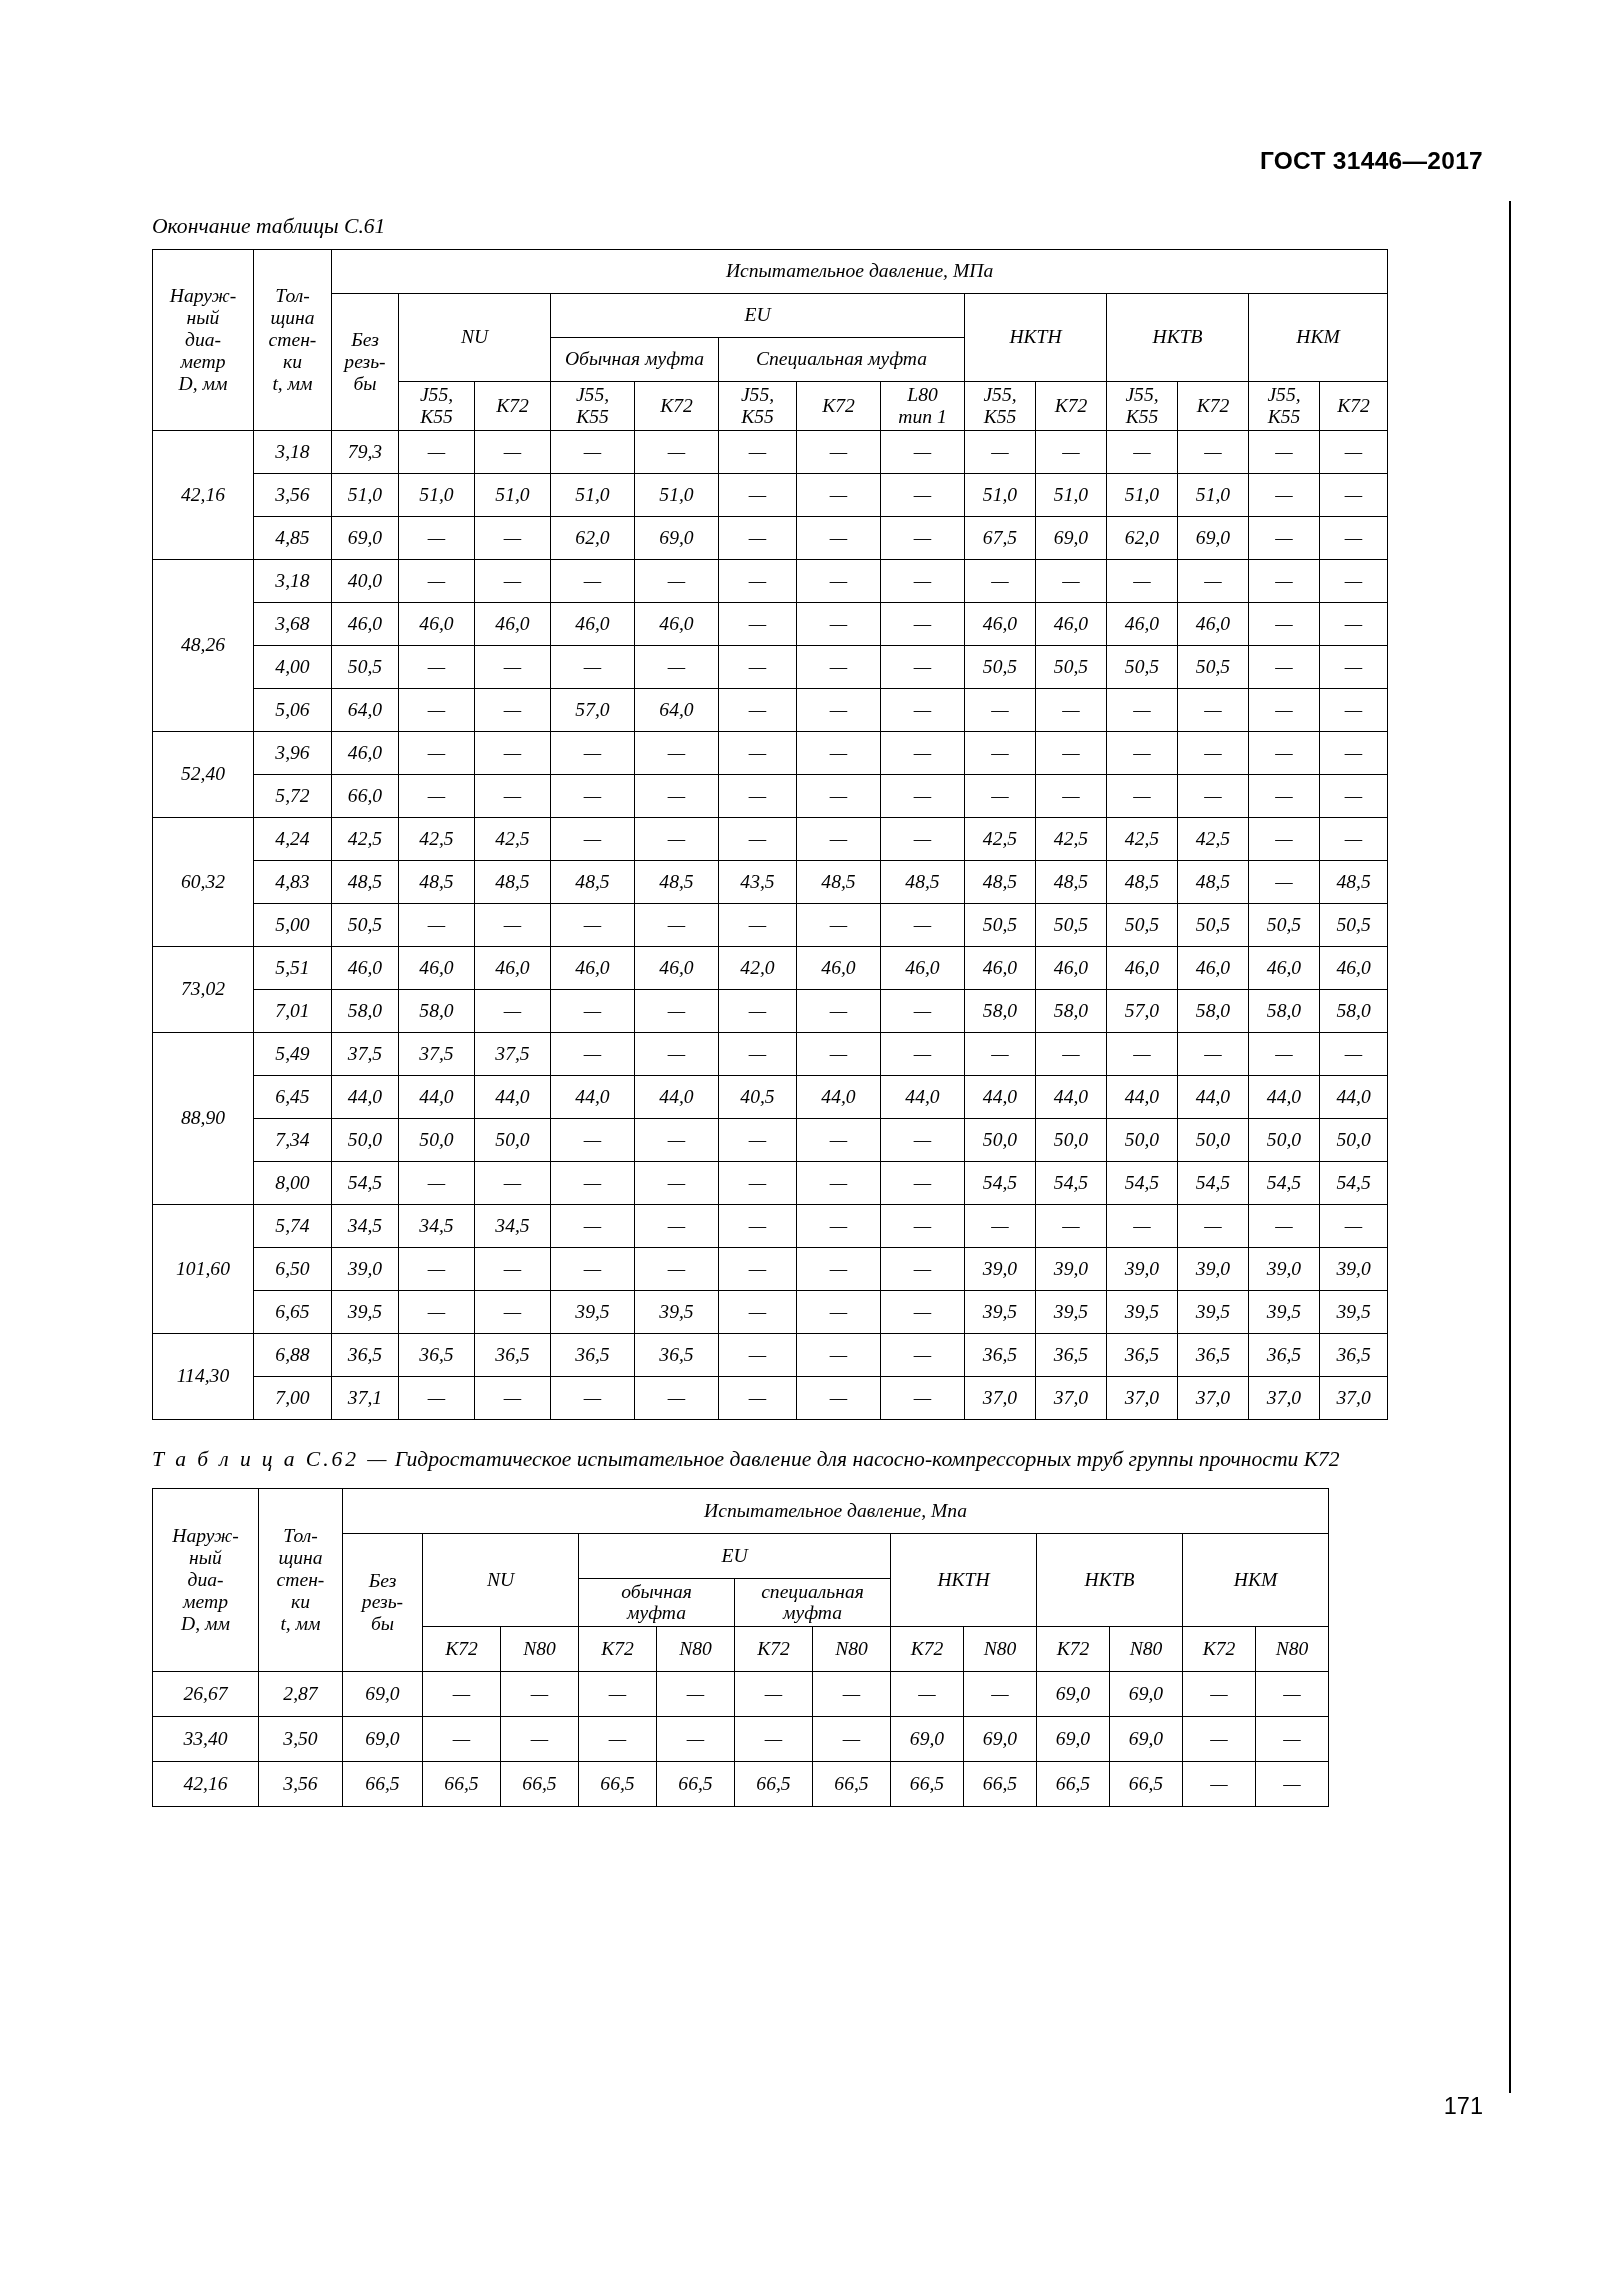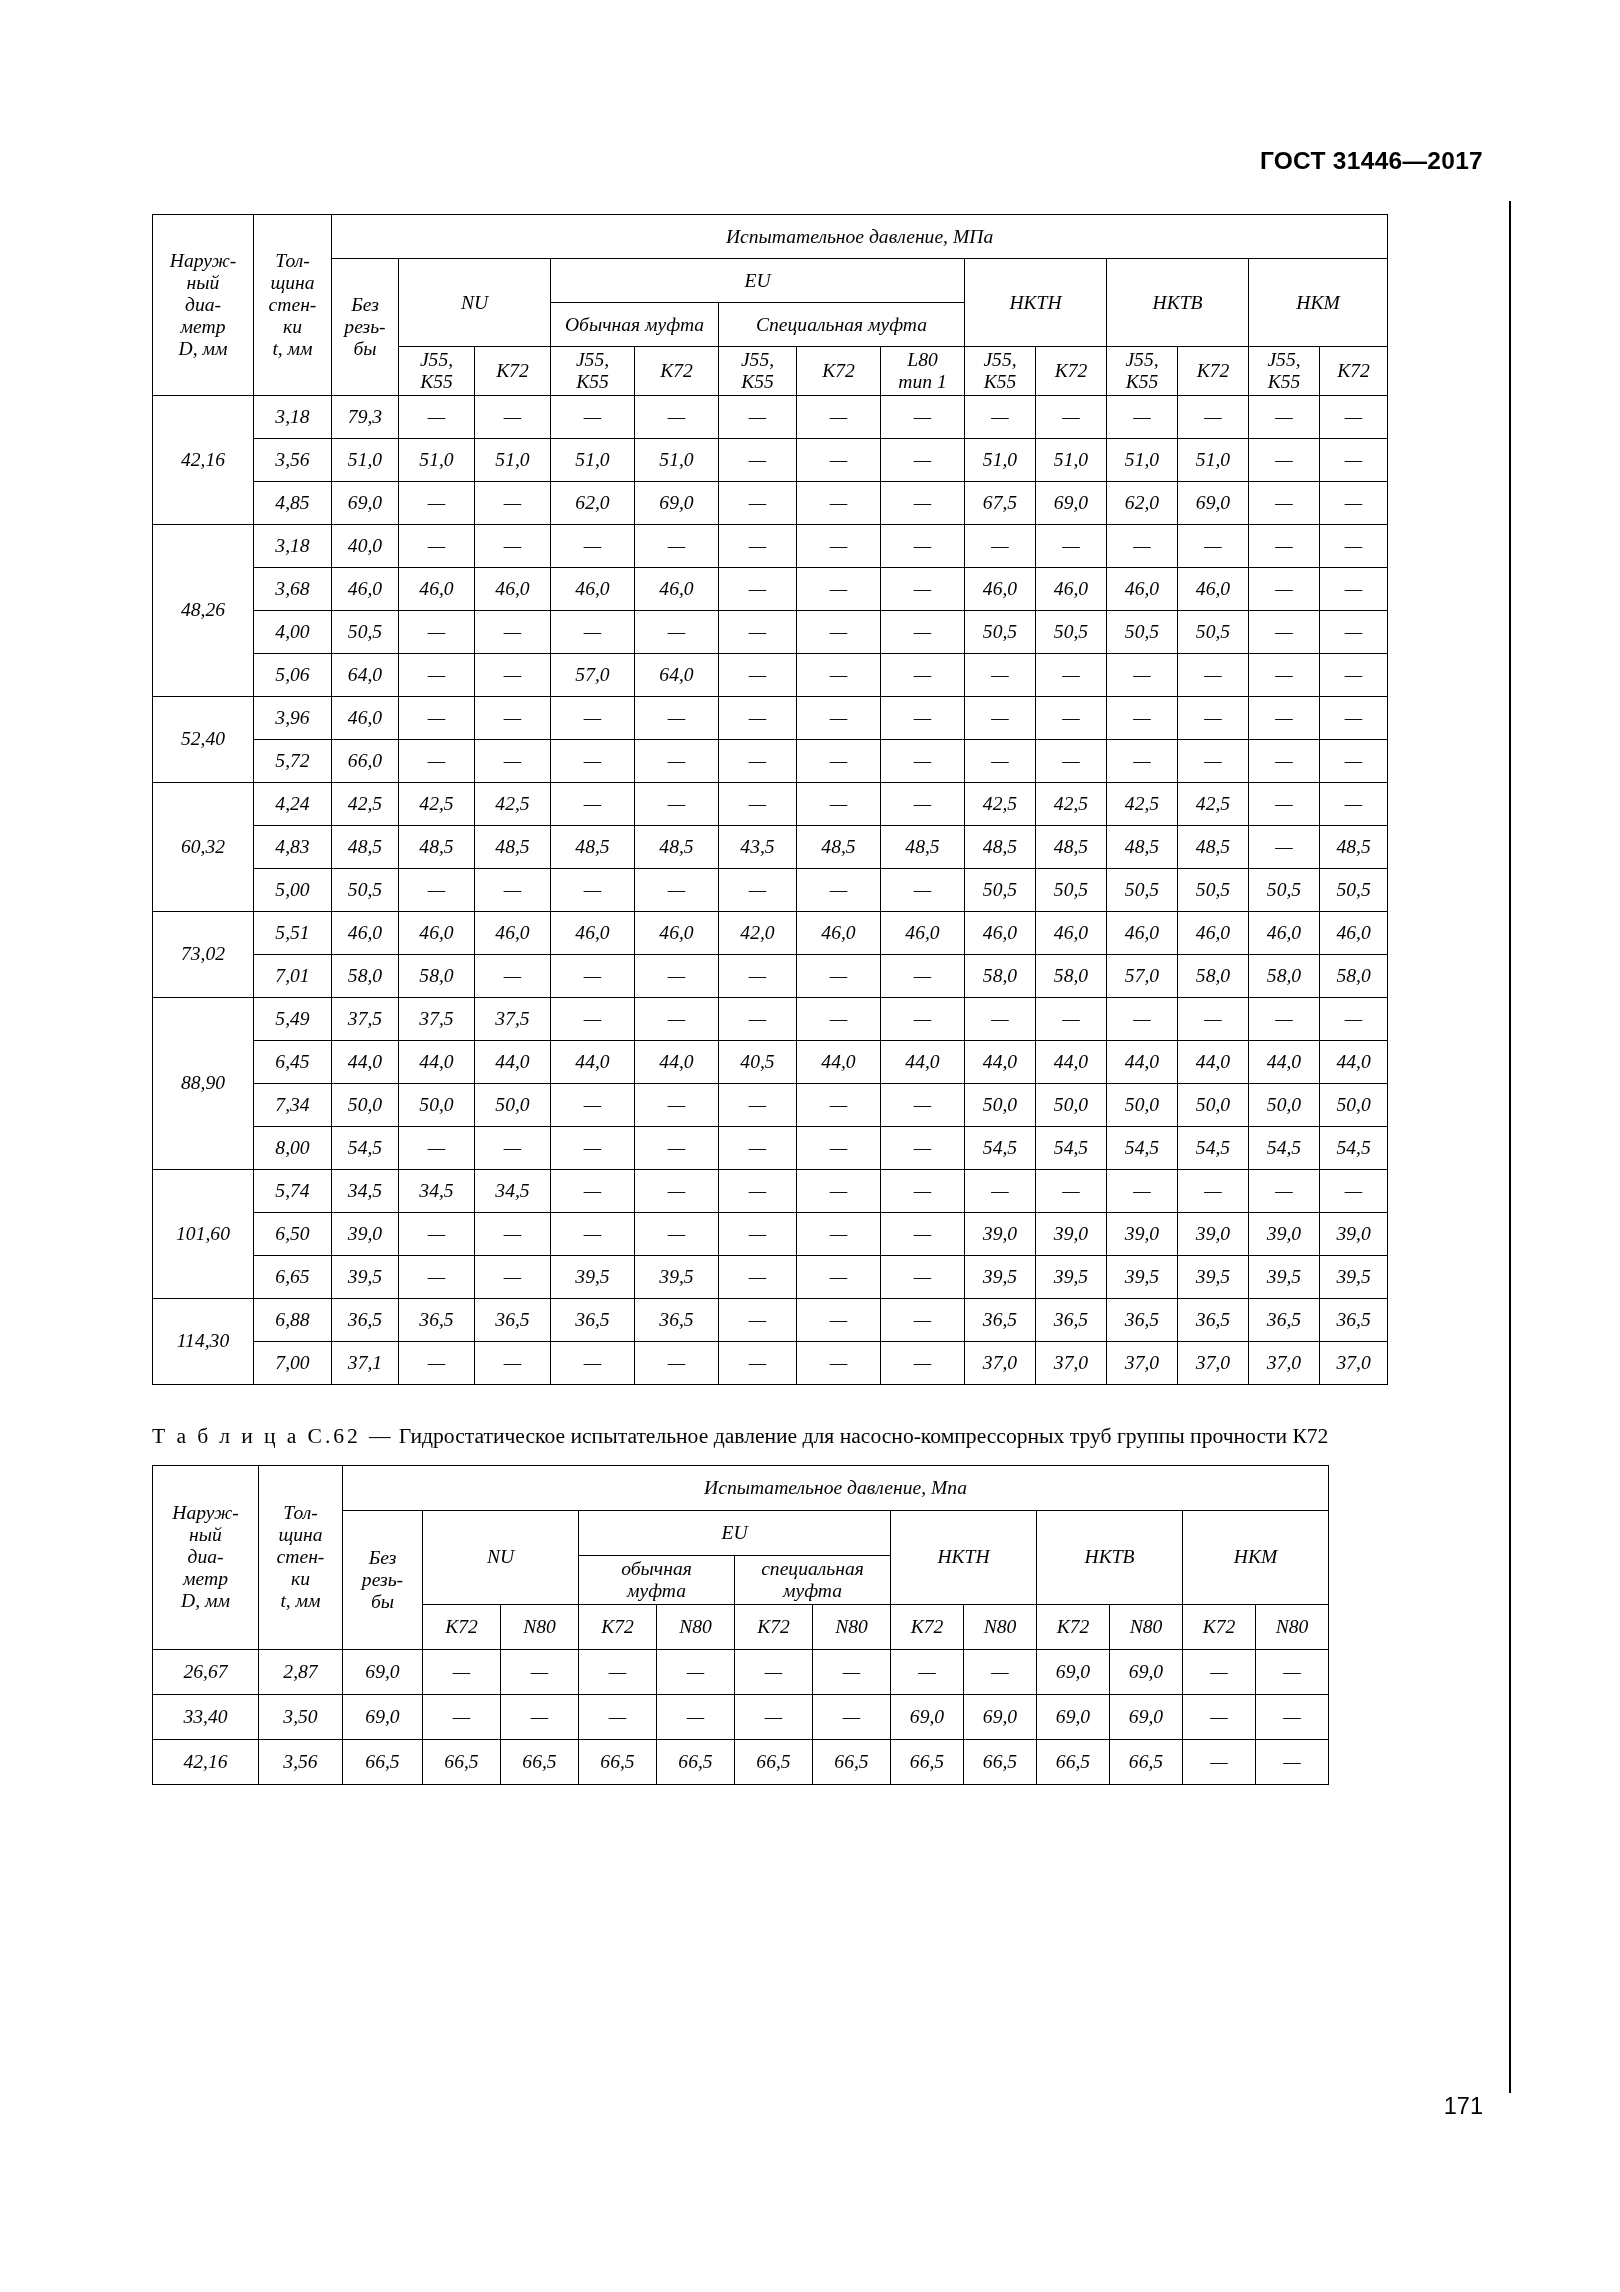--- a/index.html
+++ b/index.html
@@ -54,22 +54,23 @@
     vertical-align: middle;
     font-weight: normal;
     font-style: italic;
     padding: 2px 1px;
     line-height: 1.12;
   }
   .t1 { width: 1235px; }
   .t1 .rowh { height: 44px; }
   td.dash { font-style: normal; }
   .caption-62 {
-    margin-top: 37px;
+    margin-top: 25px;
     font-family: "Liberation Serif", serif;
+    font-style: italic;
     font-size: 21.6px;
     line-height: 1.35;
     text-align: justify;
     width: 1328px;
   }
   .caption-62 .sp {
     letter-spacing: 2.9px;
   }
   .t2 { width: 1098px; margin-top: 13.7px; }
   .t2 .rowh { height: 45px; }
@@ -93,20 +94,21 @@
 <body>
 
 <div class="page">
 
   <div class="gost-header">ГОСТ 31446—2017</div>
 
   <div class="vline"></div>
 
   <div class="content">
 
+    <div class="caption-cont">Окончание таблицы С.61</div>
 
     <table class="tbl t1">
       <colgroup>
         <col style="width:101px">
         <col style="width:78px">
         <col style="width:67px">
         <col style="width:76px">
           <col style="width:76px">
         <col style="width:84px">
           <col style="width:84px">

